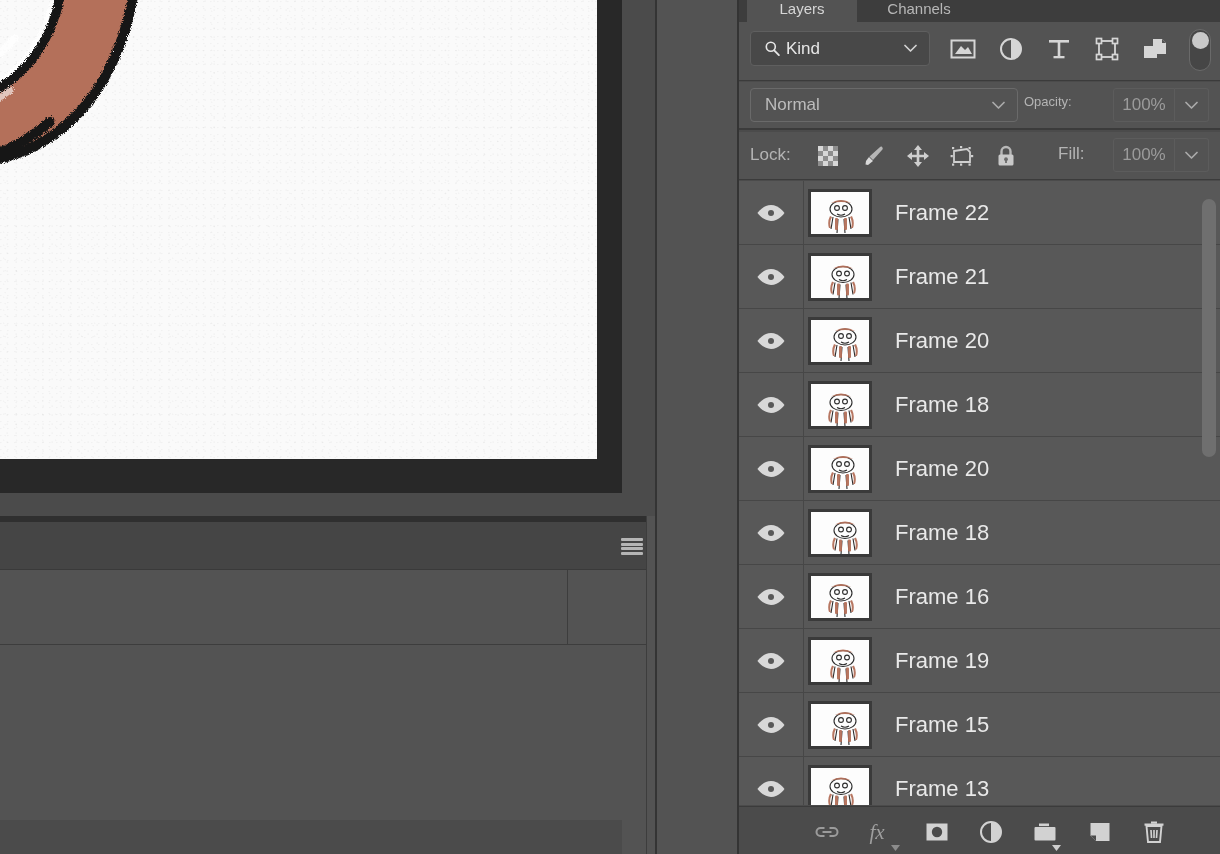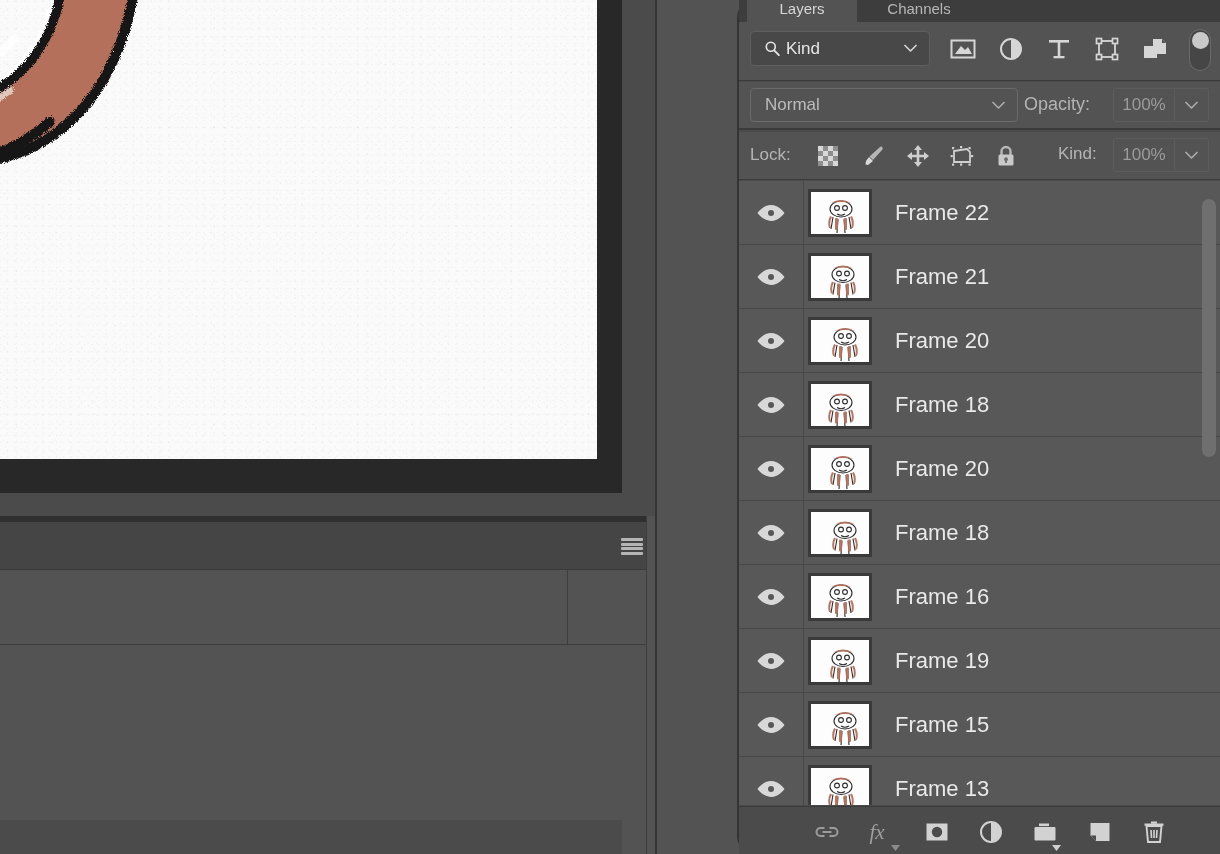--- a/index.html
+++ b/index.html
@@ -58,21 +58,21 @@
   
   .left-dock-edge { position:absolute; left:646px; top:516px; width:9px; height:338px; background:#535353;
                     border-left:1px solid #3d3d3d; }
 
   
   .dock-gap { position:absolute; left:655px; top:0; width:82px; height:854px; background:#535353;
               border-left:2px solid #343434; }
 
   
   .layers-panel { position:absolute; left:737px; top:0; width:483px; height:854px; background:#4b4b4b;
-                  border-left:2px solid #343434;border-radius:18px; }
+                  border-left:2px solid #343434; }
 
   
   .tabs { position:absolute; left:0; top:-22px; width:483px; height:44px; background:#3d3d3d; }
   .tab { position:absolute; top:0; height:44px; display:flex; align-items:flex-end;
          justify-content:center; padding-bottom:5px; font-size:15px; color:#b7b7b7; }
   .tab.active { background:#535353; color:#d6d6d6; }
   .tab.inactive { background:#3d3d3d; }
   .tab-layers { left:8px; width:110px; }
   .tab-channels { left:121px; width:118px; border-radius:0; }
 
@@ -95,21 +95,21 @@
                   border-radius:50%; background:#c9c9c9; }
 
   
   .blend-row { position:absolute; left:0; top:82px; width:483px; height:48px; background:#535353;
                border-bottom:2px solid #3b3b3b; }
   .blend-select { position:absolute; left:11px; top:6px; width:268px; height:34px;
                   background:#535353; border:1px solid #6a6a6a; border-radius:4px;
                   display:flex; align-items:center; }
   .blend-label { margin-left:14px; font-size:17px; color:#bcbcbc; }
   .blend-caret { position:absolute; right:12px; top:12px; width:13px; height:9px; }
-  .opacity-label { position:absolute; left:285px; top:12px; font-size:18px; color:#b4b4b4; }
+  .opacity-label { position:absolute; left:285px; top:12px; font-size:13px; color:#b4b4b4; }
   .opacity-box { position:absolute; left:374px; top:6px; width:62px; height:34px;
                  border:1px solid #5c5c5c; border-radius:3px 0 0 3px;
                  display:flex; align-items:center; justify-content:center;
                  font-size:17px; color:#9b9b9b; }
   .opacity-step { position:absolute; left:436px; top:6px; width:34px; height:34px;
                   border:1px solid #5c5c5c; border-left:none; border-radius:0 3px 3px 0; }
   .opacity-step svg { position:absolute; left:10px; top:12px; }
 
   
   .lock-row { position:absolute; left:0; top:132px; width:483px; height:48px; background:#535353;
@@ -322,21 +322,21 @@
             <rect x="1.6" y="12" width="2.2" height="2.2"></rect>
         </g>
       </svg>
       <svg class="lkbtn lk5" viewBox="0 0 26 26">
         <path d="M8.5 12 L8.5 8.5 A4.5 4.5 0 0 1 17.5 8.5 L17.5 12" fill="none" stroke="#b8b8b8" stroke-width="2.4"></path>
         <rect x="5.5" y="11.5" width="15" height="11" rx="1.5" fill="#c9c9c9"></rect>
         <circle cx="13" cy="16.2" r="1.9" fill="#6b6b6b"></circle>
         <rect x="12.1" y="16" width="1.8" height="4" fill="#6b6b6b"></rect>
       </svg>
 
-      <span class="fill-label">Kind:</span>
+      <span class="fill-label">Fill:</span>
       <div class="fill-box">
         <span>100%</span>
       </div>
       <div class="fill-step">
         <svg width="13" height="9" viewBox="0 0 13 9">
           <polyline points="1,1.5 6.5,7 12,1.5" fill="none" stroke="#aaaaaa" stroke-width="1.7" stroke-linecap="round" stroke-linejoin="round"></polyline>
         </svg>
       </div>
     </div>
 

